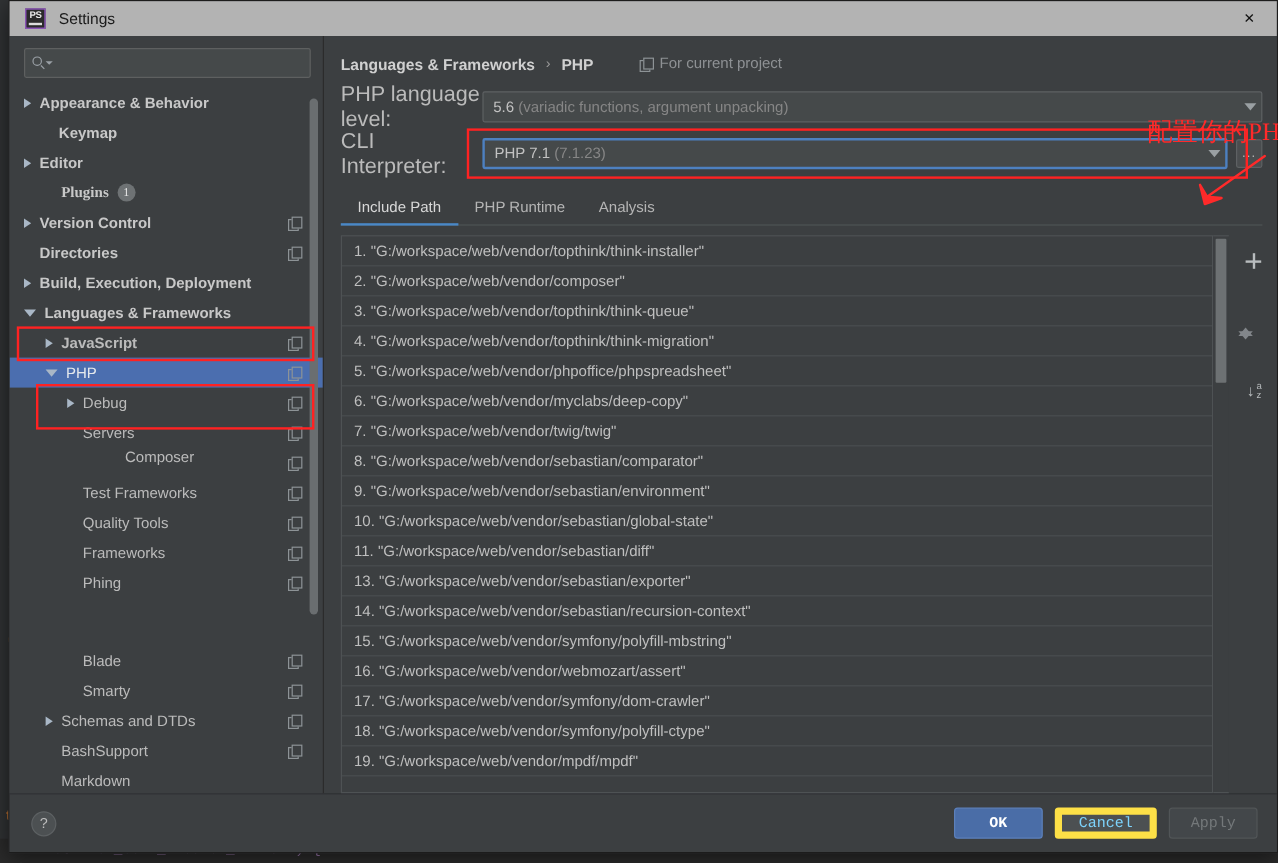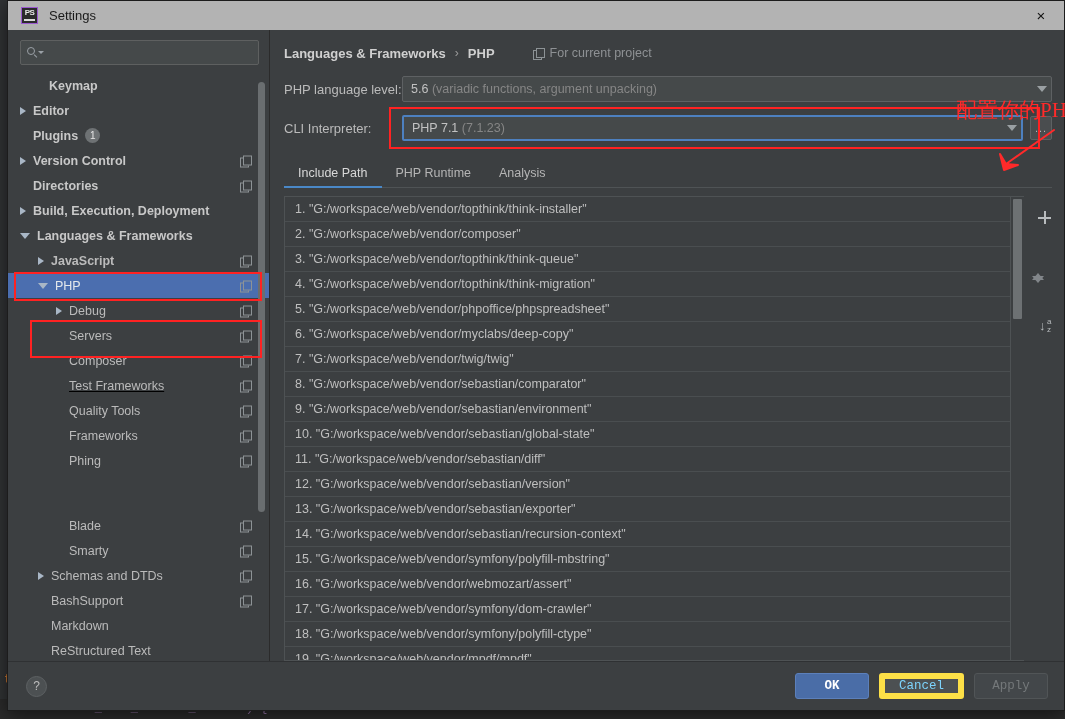--- a/index.html
+++ b/index.html
@@ -156,21 +156,21 @@
   .copyicon2 { position: relative; width: 11px; height: 11px; margin-right: 6px; }
   .copyicon2::before {
     content: ""; position: absolute; left: 0; top: 2px; width: 7px; height: 8px; border: 1px solid #8d9396;
   }
   .copyicon2::after {
     content: ""; position: absolute; left: 3px; top: 0; width: 7px; height: 8px;
     border: 1px solid #8d9396; background: #3c3f41;
   }
 
   .frow { display: flex; align-items: center; height: 28px; margin-top: 11px; }
-  .flabel { font-size: 13px; color: #bbbbbb; width: 118px; flex: 0 0 118px; }
+  .flabel { font-size: 18px; color: #bbbbbb; width: 118px; flex: 0 0 118px; }
   .combo {
     flex: 1 1 auto; height: 26px; background: #45494a;
     border: 1px solid #5e6163; border-radius: 2px;
     display: flex; align-items: center; padding: 0 4px 0 8px; position: relative;
   }
   .combo .cv { font-size: 12.5px; color: #c2c2c2; white-space: nowrap; }
   .combo .cv .dim { color: #868686; }
   .cdn {
     margin-left: auto; width: 0; height: 0;
     border-left: 5px solid transparent; border-right: 5px solid transparent;
@@ -299,29 +299,33 @@
         <div id="search-box">
           <span class="mag">
               <i></i>
               <b></b>
               <s></s>
             </span>
           <input id="search-input" type="text" placeholder="" style="">
         </div>
       </div>
       <div id="tree">
+          <div class="tnode bold" style="padding-left: 12px;">
+            <span class="arrow "></span>
+            <span class="tlabel">Appearance &amp; Behavior</span>
+          </div>
           <div class="tnode bold" style="padding-left: 28px;">
             <span class="arrow none"></span>
             <span class="tlabel">Keymap</span>
           </div>
           <div class="tnode bold" style="padding-left: 12px;">
             <span class="arrow "></span>
             <span class="tlabel">Editor</span>
           </div>
-          <div class="tnode bold" style="padding-left: 12px;">
+          <div class="tnode bold" style="padding-left: 30px; font-family: Liberation Serif, serif;">
             <span class="arrow none"></span>
             <span class="tlabel">Plugins</span>
             <span class="badge">1</span>
           </div>
           <div class="tnode bold" style="padding-left: 12px;">
             <span class="arrow "></span>
             <span class="tlabel">Version Control</span>
             <span class="copyicon"></span>
           </div>
           <div class="tnode bold" style="padding-left: 12px;">
@@ -350,26 +354,26 @@
           <div class="tnode" style="padding-left: 48px;">
             <span class="arrow "></span>
             <span class="tlabel">Debug</span>
             <span class="copyicon"></span>
           </div>
           <div class="tnode" style="padding-left: 48px;">
             <span class="arrow none"></span>
             <span class="tlabel">Servers</span>
             <span class="copyicon"></span>
           </div>
-          <div class="tnode" style="padding-left: 48px;">
+          <div class="tnode" style=" flex-direction: column;">
             <span class="arrow none"></span>
             <span class="tlabel">Composer</span>
             <span class="copyicon"></span>
           </div>
-          <div class="tnode" style="padding-left: 48px; text-decoration: underline;">
+          <div class="tnode" style="padding-left: 48px;">
             <span class="arrow none"></span>
             <span class="tlabel">Test Frameworks</span>
             <span class="copyicon"></span>
           </div>
           <div class="tnode" style="padding-left: 48px;">
             <span class="arrow none"></span>
             <span class="tlabel">Quality Tools</span>
             <span class="copyicon"></span>
           </div>
           <div class="tnode" style="padding-left: 48px;">
@@ -473,21 +477,20 @@
               <div class="lrow">2. "G:/workspace/web/vendor/composer"</div>
               <div class="lrow">3. "G:/workspace/web/vendor/topthink/think-queue"</div>
               <div class="lrow">4. "G:/workspace/web/vendor/topthink/think-migration"</div>
               <div class="lrow">5. "G:/workspace/web/vendor/phpoffice/phpspreadsheet"</div>
               <div class="lrow">6. "G:/workspace/web/vendor/myclabs/deep-copy"</div>
               <div class="lrow">7. "G:/workspace/web/vendor/twig/twig"</div>
               <div class="lrow">8. "G:/workspace/web/vendor/sebastian/comparator"</div>
               <div class="lrow">9. "G:/workspace/web/vendor/sebastian/environment"</div>
               <div class="lrow">10. "G:/workspace/web/vendor/sebastian/global-state"</div>
               <div class="lrow">11. "G:/workspace/web/vendor/sebastian/diff"</div>
-              <div class="lrow">12. "G:/workspace/web/vendor/sebastian/version"</div>
               <div class="lrow">13. "G:/workspace/web/vendor/sebastian/exporter"</div>
               <div class="lrow">14. "G:/workspace/web/vendor/sebastian/recursion-context"</div>
               <div class="lrow">15. "G:/workspace/web/vendor/symfony/polyfill-mbstring"</div>
               <div class="lrow">16. "G:/workspace/web/vendor/webmozart/assert"</div>
               <div class="lrow">17. "G:/workspace/web/vendor/symfony/dom-crawler"</div>
               <div class="lrow">18. "G:/workspace/web/vendor/symfony/polyfill-ctype"</div>
               <div class="lrow">19. "G:/workspace/web/vendor/mpdf/mpdf"</div>
             </div>
         </div>
         <div id="list-scrollbar">

